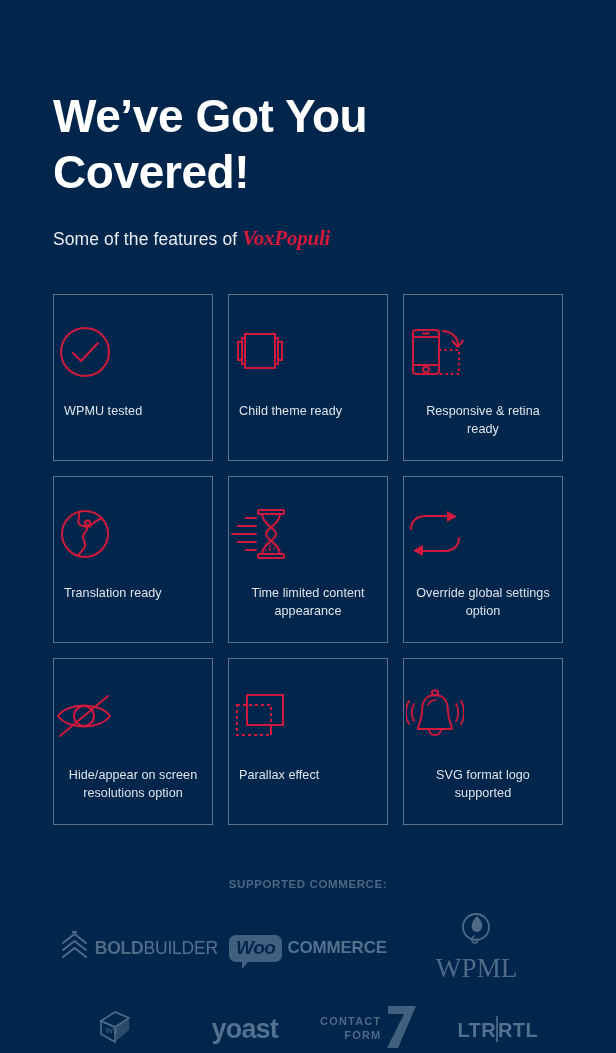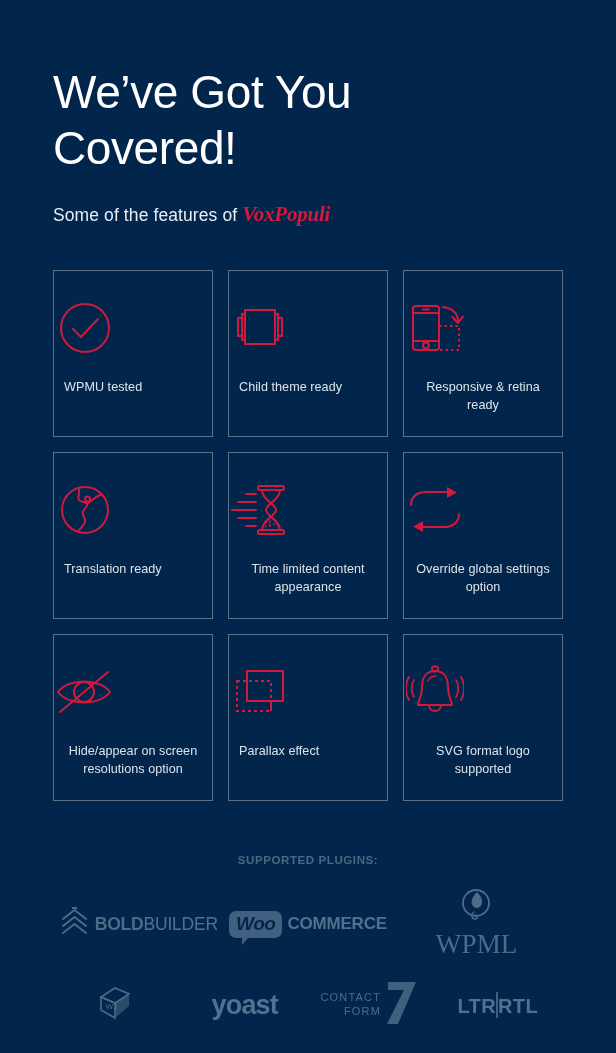--- a/index.html
+++ b/index.html
@@ -18,24 +18,24 @@
     width: 616px;
     height: 1053px;
     box-sizing: border-box;
     padding: 0 53px;
     position: relative;
   }
 
   
   .headline {
     margin: 0;
-    padding-top: 64px;
+    padding-top: 88px;
     font-size: 46px;
     line-height: 1.22;
-    font-weight: normal;
+    font-weight: bold;
     color: #ffffff;
     letter-spacing: -0.4px;
     max-width: 420px;
   }
   .subhead {
     margin: 0;
     padding-top: 26px;
     font-size: 17.5px;
     color: #e8edf3;
     font-weight: normal;
@@ -195,21 +195,21 @@
   .cf7 {
     display: flex;
     align-items: center;
     gap: 1px;
   }
   .cf7-words {
     display: flex;
     flex-direction: column;
     align-items: flex-end;
     font-size: 11px;
-    font-weight: normal;
+    font-weight: bold;
     letter-spacing: 1.2px;
     color: #4e6a87;
     line-height: 1.25;
   }
 
   .ltrrtl {
     display: flex;
     align-items: flex-end;
     gap: 0;
     font-size: 20px;
@@ -354,21 +354,21 @@
           <path d="M3 12 C-1 18 -1 29 3 35" stroke-linecap="round" stroke-width="1.8"></path>
           <path d="M50 15 C53 19 53 27 50 32" stroke-linecap="round" stroke-width="1.8"></path>
           <path d="M55 12 C59 18 59 29 55 35" stroke-linecap="round" stroke-width="1.8"></path>
         </svg>
       </div>
       <div class="card-label">SVG format logo supported</div>
     </div>
 
   </div>
 
-  <div class="plugins-title">SUPPORTED PLUGINS:</div>
+  <div class="plugins-title">SUPPORTED COMMERCE:</div>
 
   <div class="logo-row">
 
     <div class="logo">
       <div class="bold-builder">
         <span>
           <svg width="27" height="30" viewBox="0 0 27 30" fill="none" stroke="#4e6a87" stroke-width="2">
             <path d="M13.5 3 L25 12 M13.5 3 L2 12" stroke-linecap="round"></path>
             <path d="M13.5 10 L25 19 M13.5 10 L2 19" stroke-linecap="round"></path>
             <path d="M13.5 17 L25 26 M13.5 17 L2 26" stroke-linecap="round"></path>

